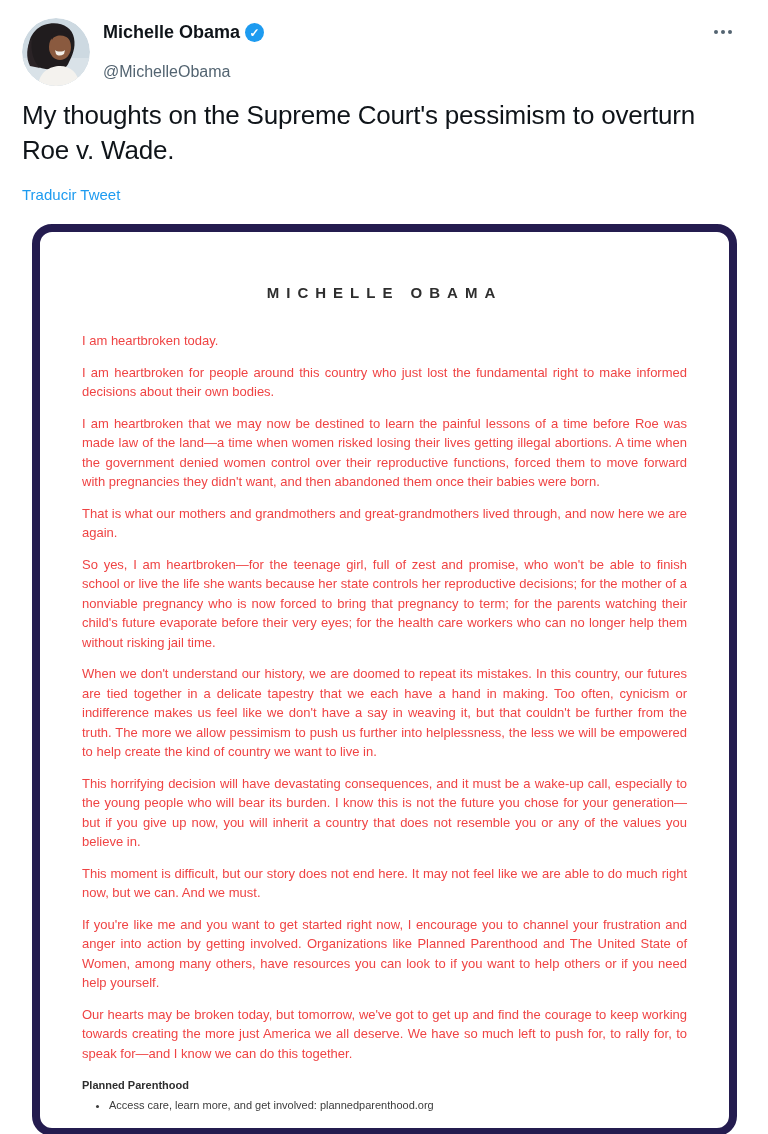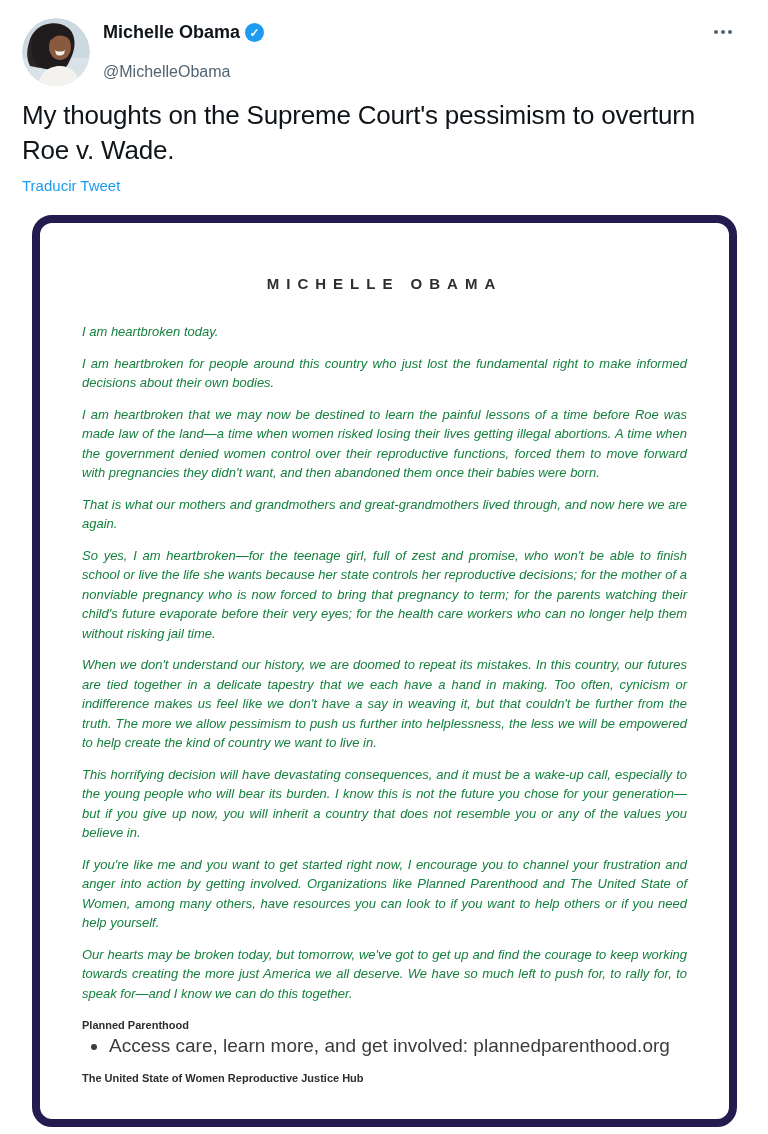--- a/index.html
+++ b/index.html
@@ -57,21 +57,21 @@
   
   .tweet-text {
     margin: 12px 24px 0 22px;
     font-size: 26px;
     line-height: 35px;
     letter-spacing: -0.2px;
     color: #0f1419;
   }
   .translate-link {
     display: inline-block;
-    margin: 9px 22px 0 22px;
+    margin: 18px 22px 0 22px;
     font-size: 15px;
     color: #1d9bf0;
     text-decoration: none;
     cursor: pointer;
   }
 
   
   .letter-card {
     margin: 20px 31px 0 32px;
     width: 705px;
@@ -89,36 +89,35 @@
     font-weight: bold;
     letter-spacing: 7px;
     color: #2e2e2e;
     margin: 14px 0 30px 0;
     white-space: nowrap;
   }
   .letter-body p {
     font-size: 13px;
     line-height: 19.5px;
     text-align: justify;
-    color: #15803d;
+    color: #ef4444;
     margin-bottom: 12px;
-    font-style: italic;
   }
   .resource { margin-top: 13px; }
   .resource-heading {
     font-size: 11px;
     font-weight: bold;
     color: #2e2e2e;
     line-height: 19px;
   }
   .resource ul {
     margin: 1px 0 0 27px;
   }
   .resource li {
-    font-size: 19px;
+    font-size: 11px;
     line-height: 19.5px;
     color: #3c3c3c;
   }
 </style>
 </head>
 <body>
 
 
 
 <header class="tweet-header">
@@ -162,20 +161,21 @@
 <div class="letter-card">
   <div class="letter-title">MICHELLE OBAMA</div>
   <div class="letter-body">
     <p>I am heartbroken today.</p>
     <p>I am heartbroken for people around this country who just lost the fundamental right to make informed decisions about their own bodies.</p>
     <p>I am heartbroken that we may now be destined to learn the painful lessons of a time before Roe was made law of the land—a time when women risked losing their lives getting illegal abortions. A time when the government denied women control over their reproductive functions, forced them to move forward with pregnancies they didn't want, and then abandoned them once their babies were born.</p>
     <p>That is what our mothers and grandmothers and great-grandmothers lived through, and now here we are again.</p>
     <p>So yes, I am heartbroken—for the teenage girl, full of zest and promise, who won't be able to finish school or live the life she wants because her state controls her reproductive decisions; for the mother of a nonviable pregnancy who is now forced to bring that pregnancy to term; for the parents watching their child's future evaporate before their very eyes; for the health care workers who can no longer help them without risking jail time.</p>
     <p>When we don't understand our history, we are doomed to repeat its mistakes. In this country, our futures are tied together in a delicate tapestry that we each have a hand in making. Too often, cynicism or indifference makes us feel like we don't have a say in weaving it, but that couldn't be further from the truth. The more we allow pessimism to push us further into helplessness, the less we will be empowered to help create the kind of country we want to live in.</p>
     <p>This horrifying decision will have devastating consequences, and it must be a wake-up call, especially to the young people who will bear its burden. I know this is not the future you chose for your generation—but if you give up now, you will inherit a country that does not resemble you or any of the values you believe in.</p>
+    <p>This moment is difficult, but our story does not end here. It may not feel like we are able to do much right now, but we can. And we must.</p>
     <p>If you're like me and you want to get started right now, I encourage you to channel your frustration and anger into action by getting involved. Organizations like Planned Parenthood and The United State of Women, among many others, have resources you can look to if you want to help others or if you need help yourself.</p>
     <p>Our hearts may be broken today, but tomorrow, we've got to get up and find the courage to keep working towards creating the more just America we all deserve. We have so much left to push for, to rally for, to speak for—and I know we can do this together.</p>
 
     <div class="resource">
       <div class="resource-heading">Planned Parenthood</div>
       <ul>
         <li>Access care, learn more, and get involved: plannedparenthood.org</li>
       </ul>
     </div>
 

